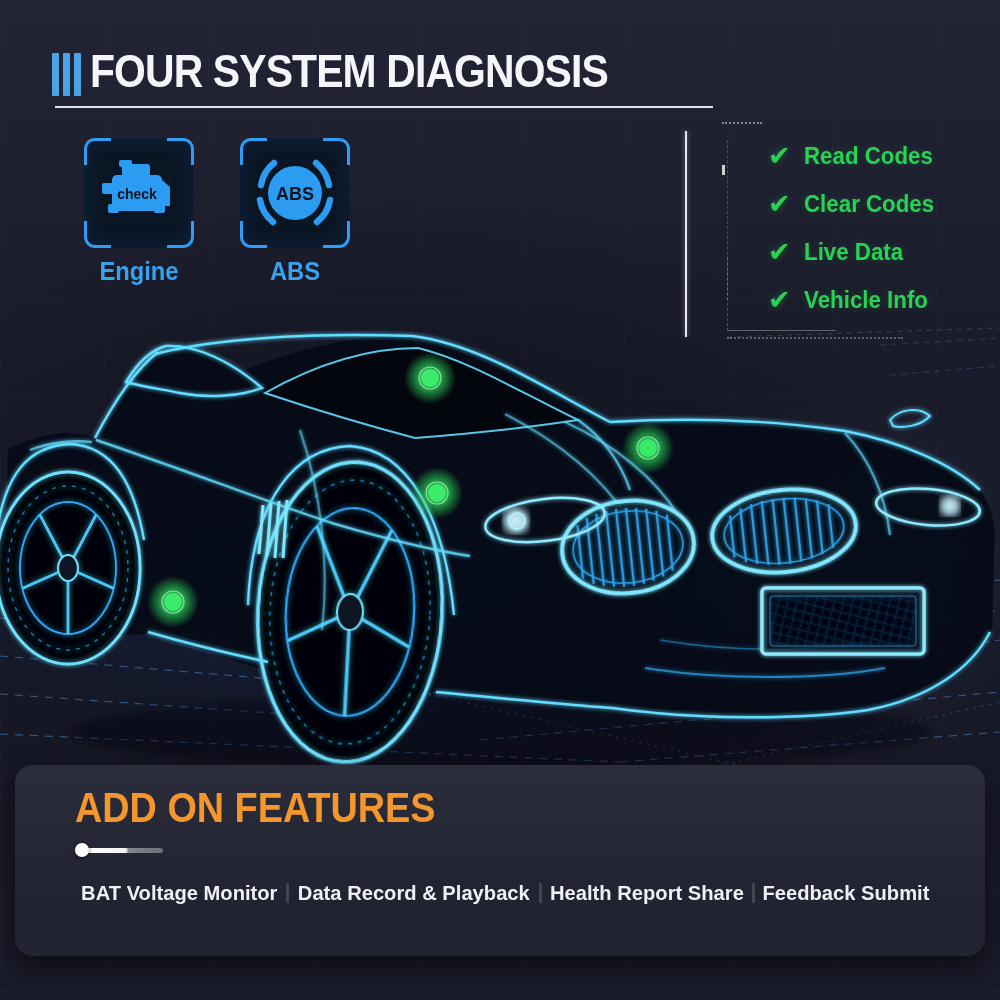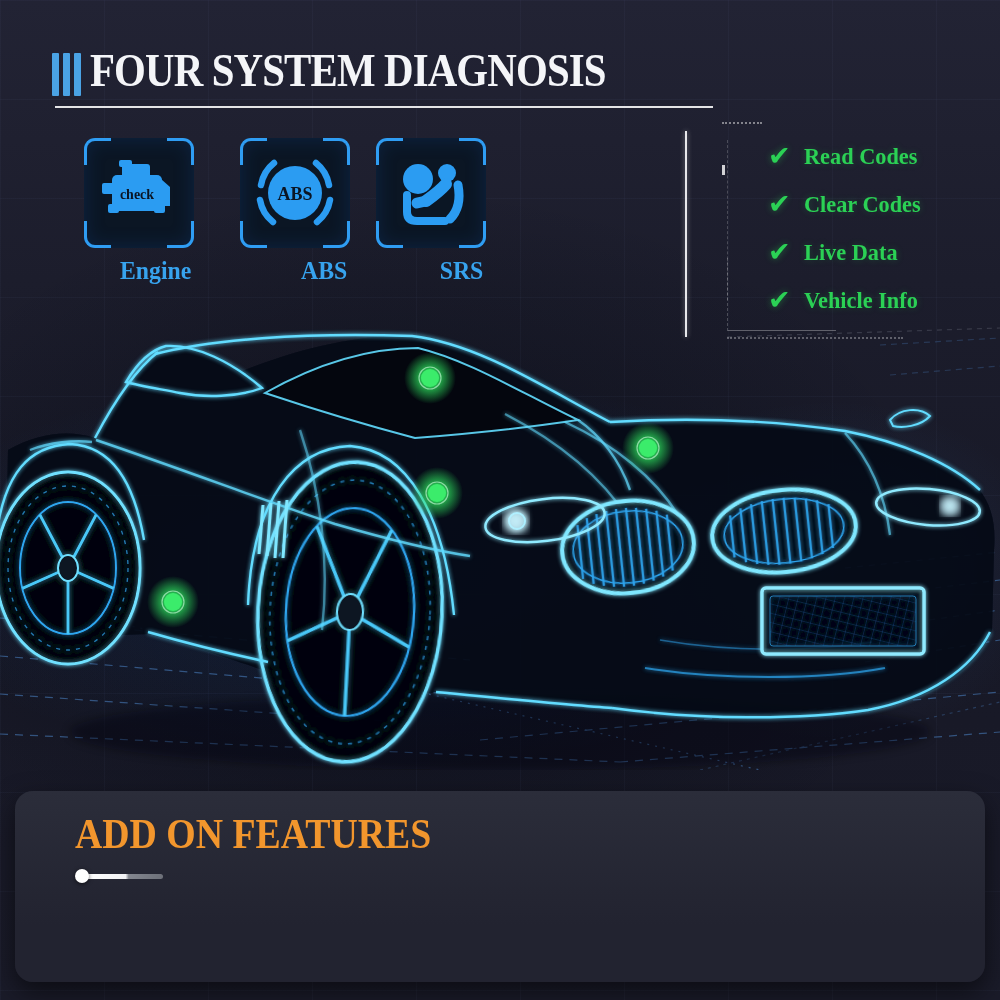--- a/index.html
+++ b/index.html
@@ -1,17 +1,17 @@
 <!DOCTYPE html>
 <html style="--accent-blue: #2f9df3; --accent-green: #2bd155; --accent-orange: #f2962d; --wireframe-cyan: #62dcff; --panel-bg: #242633; --page-bg: #1b1c2b;"><head>
 <meta charset="utf-8">
 <style>
   html,body{margin:0;padding:0;background:#101018;}
   .page{position:relative;width:1000px;height:1000px;overflow:hidden;
-    font-family:Liberation Serif, serif;
+    font-family:Liberation Sans, sans-serif;
     background:
       radial-gradient(ellipse 760px 520px at 40% 56%, rgba(3,7,16,.55), transparent 72%),
       linear-gradient(180deg,#23243400,#23243400),
       linear-gradient(180deg,#222334 0%,#1c1d2c 28%,#171826 58%,#1a1b29 100%);}
   .bg-grid{position:absolute;inset:0;
     background-image:
       linear-gradient(rgba(130,150,210,.045) 1px, transparent 1px),
       linear-gradient(90deg, rgba(130,150,210,.045) 1px, transparent 1px);
     background-size:104px 99px;}
   .car-ambient{position:absolute;left:-120px;top:370px;width:980px;height:400px;
@@ -22,21 +22,21 @@
   
   .title-bars{position:absolute;left:52px;top:53px;display:flex;gap:4px;}
   .title-bars i{display:block;width:7px;height:43px;background:#4aa3e5;border-radius:1px;}
   .page-title{position:absolute;left:90px;top:47px;font-size:47px;line-height:1;
     font-weight:bold;color:#f4f5f8;letter-spacing:-1px;white-space:nowrap;
     transform:scaleX(.87);transform-origin:left top;}
   .title-underline{position:absolute;left:55px;top:106px;width:658px;height:2px;
     background:rgba(255,255,255,.88);}
 
   
-  .sys-box{position:absolute;top:138px;width:110px;text-align:right;padding-left:36px;}
+  .sys-box{position:absolute;top:138px;width:110px;text-align:center;padding-left:36px;}
   .frame{position:relative;width:110px;height:110px;background:#0b1624;border-radius:12px;
     box-shadow:inset 0 0 20px rgba(20,80,160,.28);}
   .frame .c{position:absolute;width:24px;height:24px;border:3px solid #2f9df3;}
   .frame .tl{top:0;left:0;border-right:none;border-bottom:none;border-top-left-radius:11px;}
   .frame .tr{top:0;right:0;border-left:none;border-bottom:none;border-top-right-radius:11px;}
   .frame .bl{bottom:0;left:0;border-right:none;border-top:none;border-bottom-left-radius:11px;}
   .frame .br{bottom:0;right:0;border-left:none;border-top:none;border-bottom-right-radius:11px;}
   .sys-icon{position:absolute;left:0;right:0;top:0;bottom:0;margin:auto;width:80px;height:80px;}
   .sys-label{margin-top:9px;font-size:25px;font-weight:bold;color:#37a3ee;
     transform:scaleX(.95);letter-spacing:0;}
@@ -58,21 +58,21 @@
   .check-glyph{font-size:27px;line-height:1;color:#2bd155;text-shadow:0 0 7px rgba(43,209,85,.45);}
   .check-label{font-size:23px;font-weight:bold;color:#2bd155;white-space:nowrap;
     transform:scaleX(.97);transform-origin:left center;text-shadow:0 0 8px rgba(43,209,85,.25);}
 
   
   .car-svg{position:absolute;left:0;top:300px;width:1000px;height:470px;}
 
   
   .addon-panel{position:absolute;left:15px;top:765px;width:970px;height:191px;
     border-radius:18px;background:linear-gradient(180deg,#2b2d3a,#222330 70%);
-    box-shadow:0 10px 26px rgba(0,0,0,.55);margin-top:26px;}
+    box-shadow:0 10px 26px rgba(0,0,0,.55);}
   .addon-title{position:absolute;left:60px;top:22px;font-size:42px;line-height:1;
     font-weight:bold;color:#f2962d;white-space:nowrap;
     transform:scaleX(.9);transform-origin:left top;}
   .slider{position:absolute;left:62px;top:78px;width:100px;height:14px;}
   .slider-bar{position:absolute;left:8px;top:5px;width:78px;height:5px;border-radius:3px;
     background:linear-gradient(90deg,#ffffff 0%,#f2f2f4 52%,#83868f 56%,#6d7079 100%);}
   .slider-knob{position:absolute;left:-2px;top:0;width:14px;height:14px;border-radius:50%;
     background:#ffffff;box-shadow:0 1px 4px rgba(0,0,0,.6);}
   .features{position:absolute;left:62px;right:52px;top:116px;display:flex;
     align-items:center;justify-content:space-between;}
@@ -131,41 +131,20 @@
           <path d="M -21,-30 A 36,36 0 0 0 -34,-8"></path>
           <path d="M -35,7 A 36,36 0 0 0 -22,29"></path>
           <path d="M 21,-30 A 36,36 0 0 1 34,-8"></path>
           <path d="M 35,7 A 36,36 0 0 1 22,29"></path>
         </g>
       </svg>
     </div>
     <div class="sys-label">ABS</div>
   </div>
 
-  <div class="sys-box" style="left:340px">
-    <div class="frame">
-      <i class="c tl"></i>
-        <i class="c tr"></i>
-        <i class="c bl"></i>
-        <i class="c br"></i>
-      <svg class="sys-icon" viewBox="-40 -40 80 80">
-        <g fill="#2b9cf2">
-          <circle cx="-13" cy="-14" r="15"></circle>
-          <circle cx="16" cy="-20" r="9"></circle>
-        </g>
-        <g stroke="#2b9cf2" fill="none" stroke-linecap="round">
-          <path d="M 15,-9 C 9,-2 2,3 -5,8" stroke-width="12"></path>
-          <path d="M -5,8 L -14,10" stroke-width="11"></path>
-          <path d="M 27,-8 C 30,8 27,18 19,26" stroke-width="9"></path>
-          <path d="M -24,2 L -24,19 Q -24,28 -14,28 L 14,28" stroke-width="8"></path>
-        </g>
-      </svg>
-    </div>
-    <div class="sys-label">SRS</div>
-  </div>
 
 
   <div class="deco-vline"></div>
   <div class="deco-dash-v"></div>
   <div class="deco-corner"></div>
   <div class="deco-hline"></div>
   <div class="deco-ticks"></div>
   <div class="deco-tick"></div>
 
   <div class="check-row" style="top:143px">
@@ -372,14 +351,23 @@
       <circle r="11" fill="none" stroke="#d6ffe2" stroke-width="1.2" opacity=".6"></circle>
     </g>
   </svg>
 
   <div class="addon-panel">
     <div class="addon-title">ADD ON FEATURES</div>
     <div class="slider">
       <div class="slider-bar"></div>
       <div class="slider-knob"></div>
     </div>
+    <div class="features">
+      <span class="feature">BAT Voltage Monitor</span>
+      <span class="sep"></span>
+      <span class="feature">Data Record &amp; Playback</span>
+      <span class="sep"></span>
+      <span class="feature">Health Report Share</span>
+      <span class="sep"></span>
+      <span class="feature">Feedback Submit</span>
+    </div>
   </div>
 </div>
 
 </body></html>

